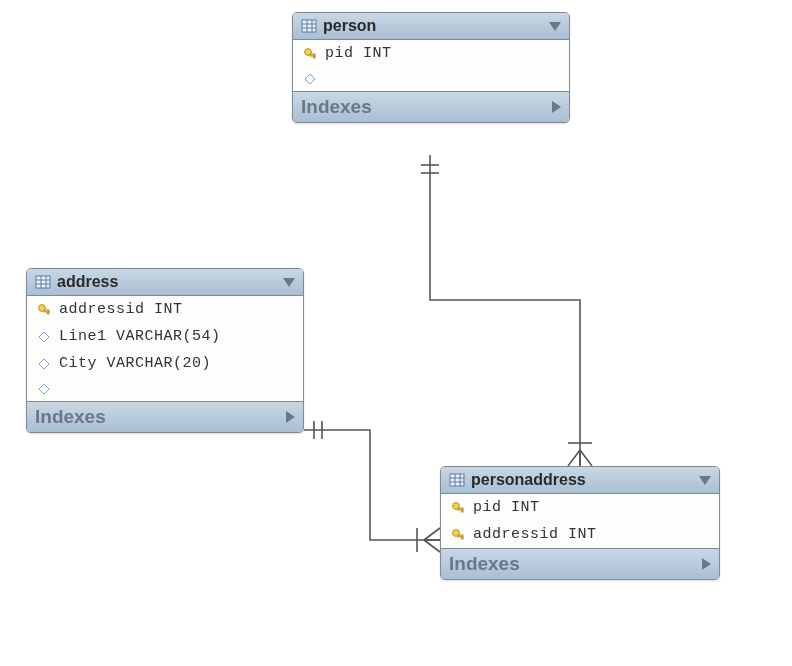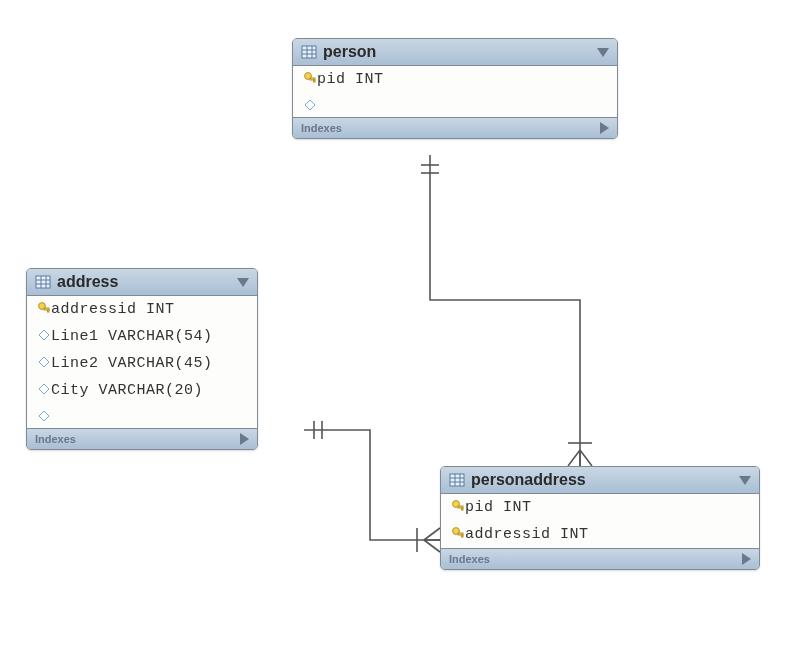--- a/index.html
+++ b/index.html
@@ -51,21 +51,21 @@
     flex: 1;
     padding-left: 6px;
     font-family: Arial, sans-serif;
     font-size: 16px;
   }
   .entity-footer .title {
     font-weight: bold;
     color: #6b778a;
     flex: 1;
     font-family: Arial, sans-serif;
-    font-size: 11px;
+    font-size: 19px;
   }
   .table-icon {
     width: 16px;
     height: 16px;
     display: inline-block;
     position: relative;
   }
   .table-icon svg { display: block; }
   .collapse-tri, .expand-tri {
     width: 0; height: 0;
@@ -79,37 +79,38 @@
   .expand-tri {
     border-top: 6px solid transparent;
     border-bottom: 6px solid transparent;
     border-left: 9px solid #6b778a;
   }
   .cols {
     background: #fdfdfb;
   }
   .col-row {
     display: flex;
-    align-items: flex-start;
+    align-items: center;
     padding: 5px 10px;
+    gap: 8px;
     color: #333;
   }
   .key-icon, .col-icon {
     width: 14px; height: 14px;
     display: inline-flex;
     align-items: center;
     justify-content: center;
   }
   .key-icon svg, .col-icon svg { display:block; }
   .col-text { white-space: nowrap; letter-spacing: 0.5px; }
 
   
-  .person { left: 292px; top: 12px; width: 326px; margin-top: 26px; }
-  .address { left: 26px; top: 268px; width: 232px; }
-  .personaddress { left: 440px; top: 466px; width: 320px; }
+  .person { left: 292px; top: 12px; width: 278px; }
+  .address { left: 26px; top: 268px; width: 278px; }
+  .personaddress { left: 440px; top: 466px; width: 280px; }
 </style>
 </head>
 <body>
 
 <div class="canvas">
 
   <svg class="relations">
 
     <g stroke="#555" stroke-width="1.6" fill="none">
 
@@ -208,28 +209,20 @@
             </svg>
           </span>
         <span class="col-text">Line1 VARCHAR(54)</span>
       </div>
       <div class="col-row">
         <span class="col-icon">
             <svg width="12" height="12" viewBox="0 0 12 12">
               <polygon points="6,1 11,6 6,11 1,6" fill="#fff" stroke="#7aa7d6"></polygon>
             </svg>
           </span>
-        <span class="col-text">Line2 VARCHAR(45)</span>
-      </div>
-      <div class="col-row">
-        <span class="col-icon">
-            <svg width="12" height="12" viewBox="0 0 12 12">
-              <polygon points="6,1 11,6 6,11 1,6" fill="#fff" stroke="#7aa7d6"></polygon>
-            </svg>
-          </span>
         <span class="col-text">City VARCHAR(20)</span>
       </div>
       <div class="col-row">
         <span class="col-icon">
             <svg width="12" height="12" viewBox="0 0 12 12">
               <polygon points="6,1 11,6 6,11 1,6" fill="#fff" stroke="#7aa7d6"></polygon>
             </svg>
           </span>
       </div>
     </div>

